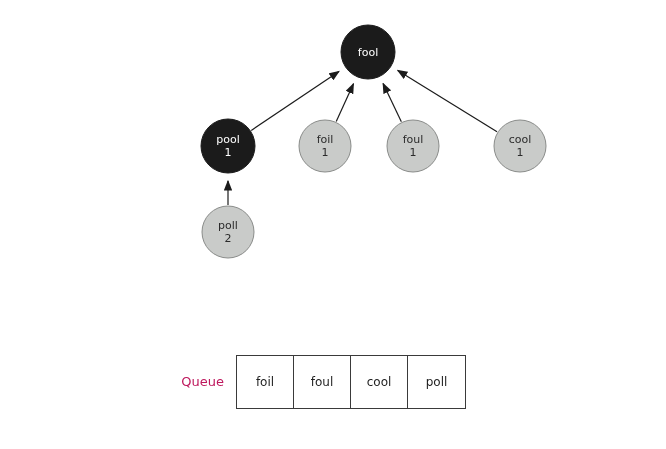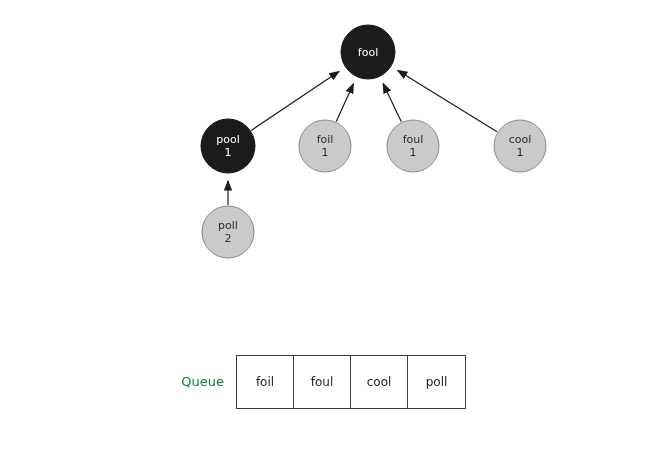--- a/index.html
+++ b/index.html
@@ -30,21 +30,21 @@
     left: 130px;
     top: 355px;
     width: 66px;
     height: 52px;
     display: flex;
     align-items: center;
     justify-content: flex-end;
   }
   .queue-label {
     font-size: 13px;
-    color: #15803d;
+    color: #be185d;
   }
   .queue-table {
     position: absolute;
     left: 208px;
     top: 355px;
     display: flex;
     border: 1px solid #3a3a3a;
     background: #ffffff;
   }
   .queue-cell {

